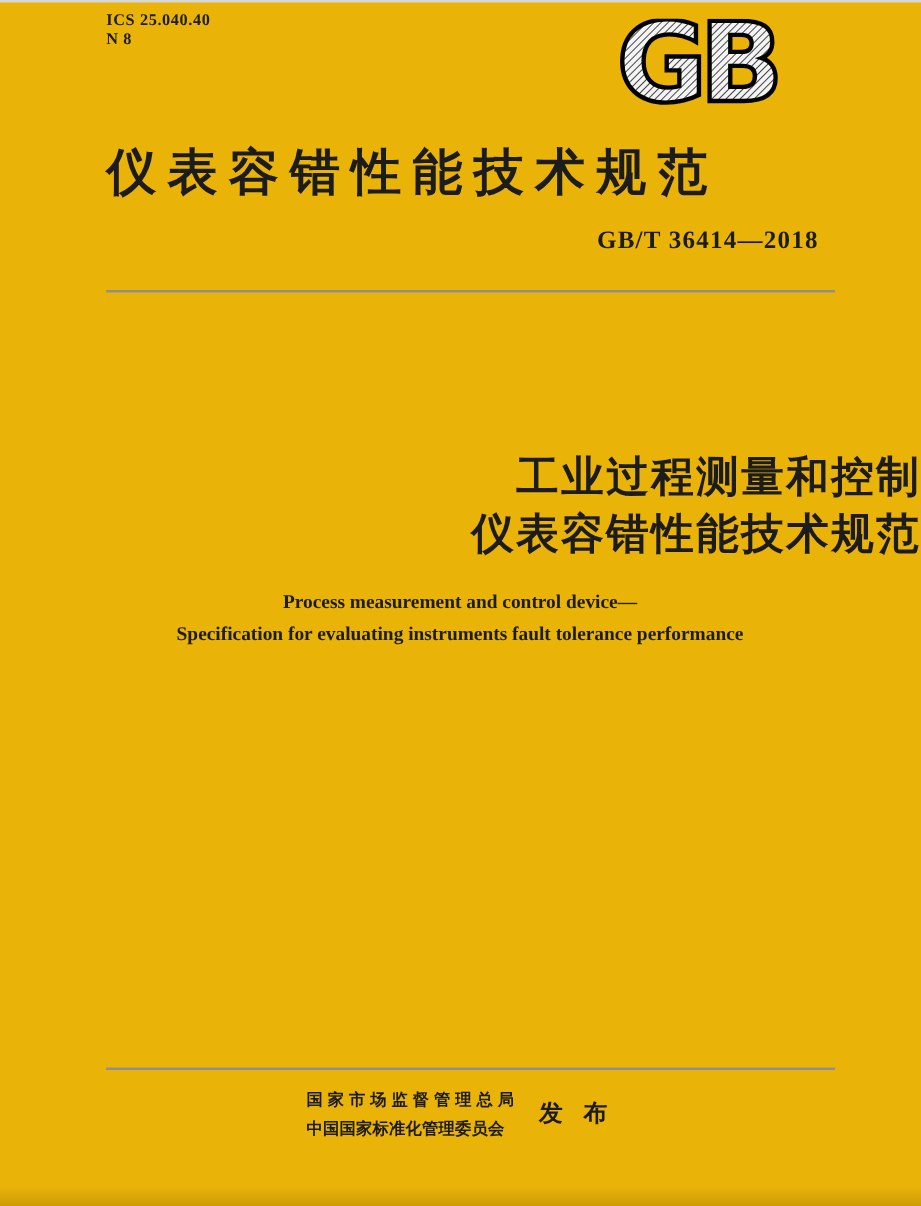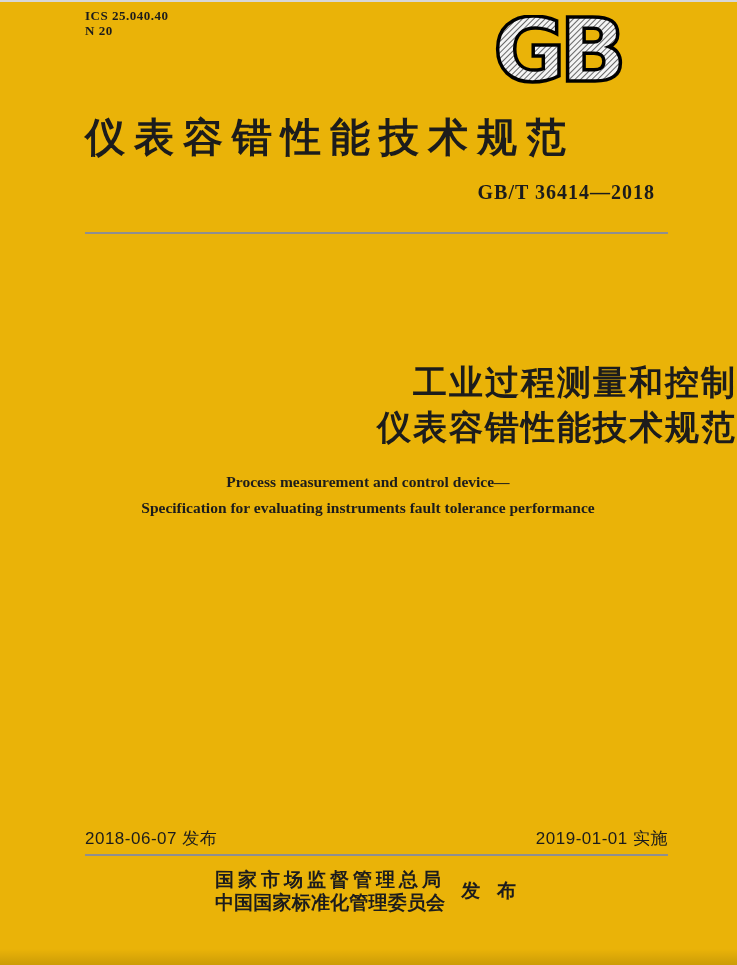--- a/index.html
+++ b/index.html
@@ -61,40 +61,40 @@
     position: absolute; left: 85px; right: 69px; top: 827px;
     display: flex; justify-content: space-between; align-items: baseline;
     font-family: "Liberation Sans", "DejaVu Sans", sans-serif;
     font-size: 17px; font-weight: 500; letter-spacing: 0.5px;
   }
   .publisher-row {
     position: absolute; left: 0; right: 0; top: 868px;
     display: flex; justify-content: center; align-items: center;
   }
   .publisher-names {
-    font-weight: bold; font-size: 19px; line-height: 23px;
+    font-weight: bold; font-size: 13px; line-height: 23px;
     white-space: nowrap;
   }
   .publisher-line1 { letter-spacing: 4px; }
   .publisher-line2 { letter-spacing: 0.2px; }
   .release-label {
     font-weight: bold; font-size: 19px; letter-spacing: 6px;
     margin-left: 16px; white-space: nowrap;
   }
 </style>
 </head>
 <body>
 
 <div class="page">
 
   <div class="top-edge"></div>
 
   <div class="ics-block">
     <div>ICS 25.040.40</div>
-    <div>N 20</div>
+    <div>N 8</div>
   </div>
 
   <svg class="gb-logo" viewBox="0 0 142 80" xmlns="http://www.w3.org/2000/svg">
     <defs>
       <pattern id="hatch" width="4" height="4" patternUnits="userSpaceOnUse" patternTransform="rotate(45)">
         <rect width="4" height="4" fill="#f4f4f4"></rect>
         <line x1="0" y1="0" x2="0" y2="4" stroke="#2a2a2a" stroke-width="1.4"></line>
       </pattern>
     </defs>
     <text x="71" y="66" text-anchor="middle" font-family="'DejaVu Sans', sans-serif" font-weight="bold" font-size="88" letter-spacing="-6" fill="url(#hatch)" stroke="#000000" stroke-width="3.5">GB</text>
@@ -109,24 +109,20 @@
   <div class="title-cn">
     <div>工业过程测量和控制</div>
     <div>仪表容错性能技术规范</div>
   </div>
 
   <div class="title-en">
     <div>Process measurement and control device—</div>
     <div>Specification for evaluating instruments fault tolerance performance</div>
   </div>
 
-  <div class="dates-row">
-    <span>2018-06-07 发布</span>
-    <span>2019-01-01 实施</span>
-  </div>
 
   <div class="rule rule-bottom"></div>
 
   <div class="publisher-row">
     <div class="publisher-names">
       <div class="publisher-line1">国家市场监督管理总局</div>
       <div class="publisher-line2">中国国家标准化管理委员会</div>
     </div>
     <div class="release-label">发 布</div>
   </div>

